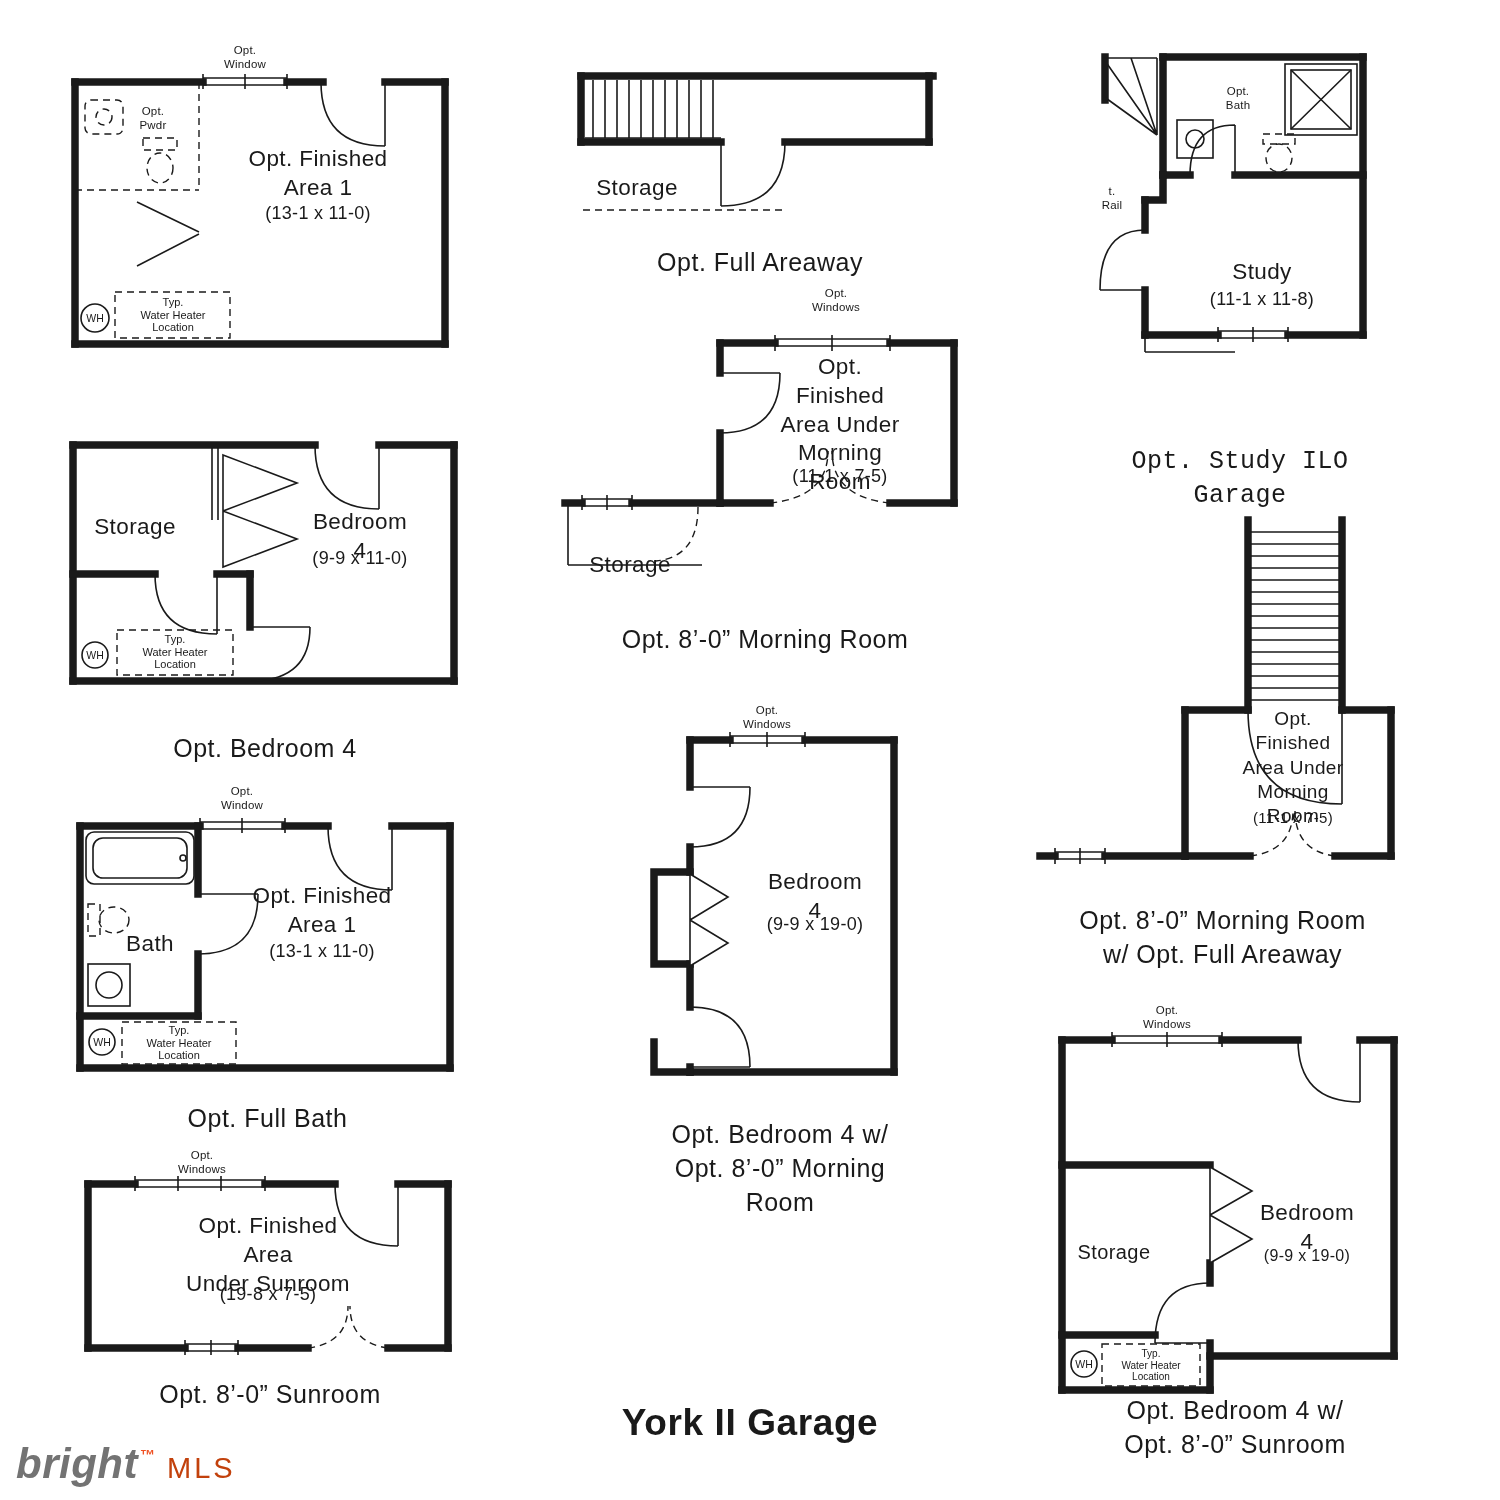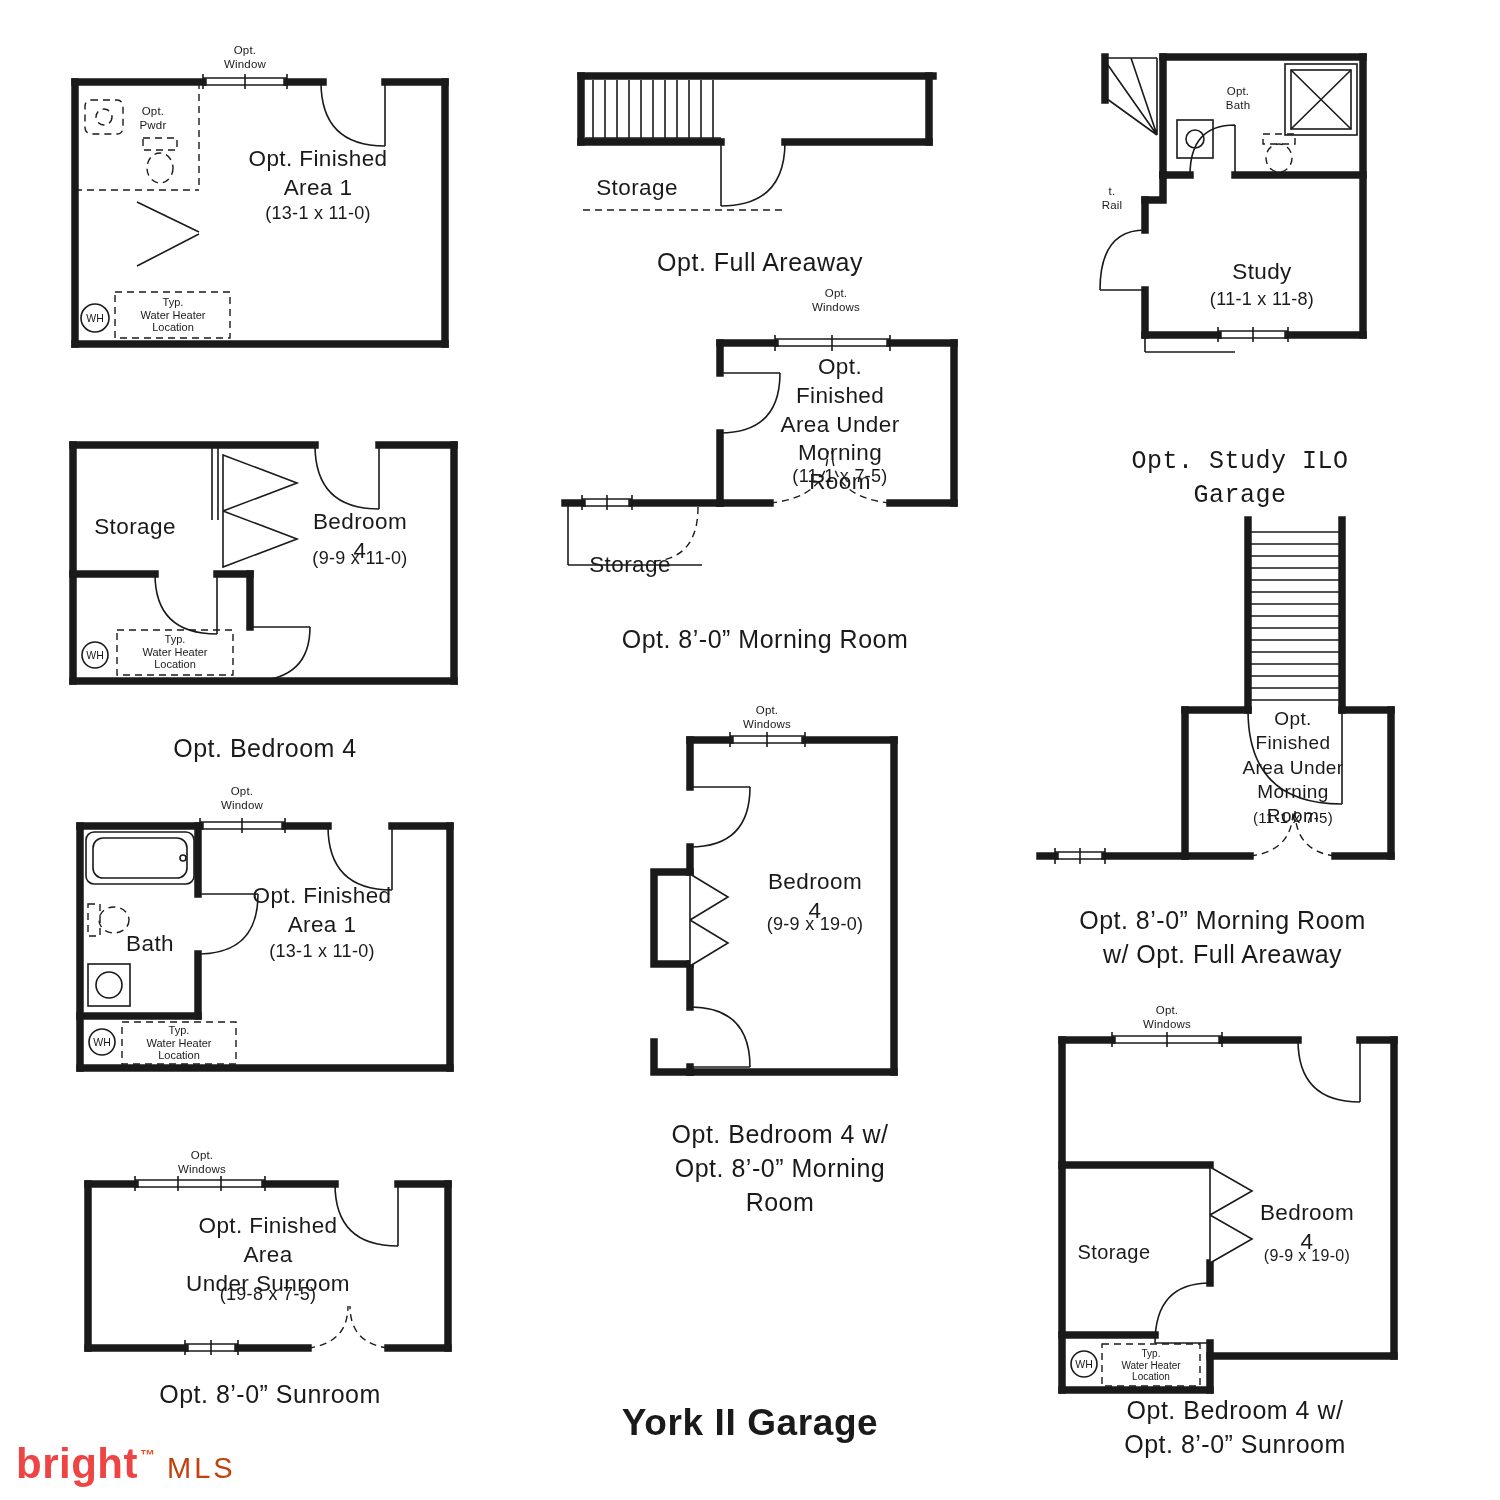--- a/index.html
+++ b/index.html
@@ -13,21 +13,21 @@
   .xs  { font-size:11.5px; letter-spacing:.2px; }
   .whl { font-size:10.5px; }
   .whn { font-size:11px; line-height:1.15; }
   .rm  { font-size:22.5px; letter-spacing:.4px; line-height:1.28; }
   .dim { font-size:18px; letter-spacing:.3px; }
   .cap { position:absolute; left:0; width:100%; text-align:center; font-size:25px;
          letter-spacing:.5px; white-space:pre-line; line-height:1.35; color:#1a1a1a; }
   .title { position:absolute; left:490px; top:1342px; width:520px; text-align:center;
            font-weight:bold; font-size:37px; letter-spacing:.6px; line-height:1.45; white-space:pre-line; }
   .footer { position:absolute; left:16px; top:1440px; display:flex; align-items:baseline; }
-  .brand  { font-weight:bold; font-size:42px; letter-spacing:.5px; color:#ef4444; }
+  .brand  { font-weight:bold; font-size:42px; letter-spacing:.5px; color:#737373;font-style:italic; }
   .brand-tm { font-size:15px; position:relative; top:-18px; margin-left:2px; font-weight:bold; }
   .brand-mls { font-size:29px; color:#a6a6a6; margin-left:12px; letter-spacing:3px; }
   
   .w path, .w rect { stroke:#1a1a1a; stroke-width:7.5; fill:none; stroke-linecap:square; }
   .t path { stroke:#1a1a1a; stroke-width:1.6; fill:none; }
   .t rect, .t circle, .t ellipse { stroke:#1a1a1a; stroke-width:1.6; fill:none; }
   .t .fil { fill:#fff; }
   .d path, .d rect, .d circle, .d ellipse { stroke:#1a1a1a; stroke-width:1.4; fill:none; stroke-dasharray:7 5; }
 </style>
 </head>
@@ -278,20 +278,21 @@
     <div class="lbl xs" style="left:172px; top:16px;">Opt.
 Window</div>
     <div class="lbl rm" style="left:80px; top:162px;">Bath</div>
     <div class="lbl rm" style="left:252px; top:129px;">Opt. Finished
 Area 1</div>
     <div class="lbl dim" style="left:252px; top:170px;">(13-1 x 11-0)</div>
     <div class="lbl whl" style="left:32px; top:260px;">WH</div>
     <div class="lbl whn" style="left:109px; top:261px;">Typ.
 Water Heater
 Location</div>
+    <div class="cap" style="top:320px;">Opt. Full Bath</div>
   </div>
 
   <div class="plan" style="left:640px; top:702px; width:280px; height:478px;">
     <svg style="top:30px" width="260" height="350" viewBox="0 0 260 350">
       <g class="w">
         <path d="M50,8 H90"></path>
           <path d="M165,8 H254"></path>
         <path d="M254,8 V340"></path>
           <path d="M50,340 H254"></path>
         <path d="M50,8 V55"></path>

